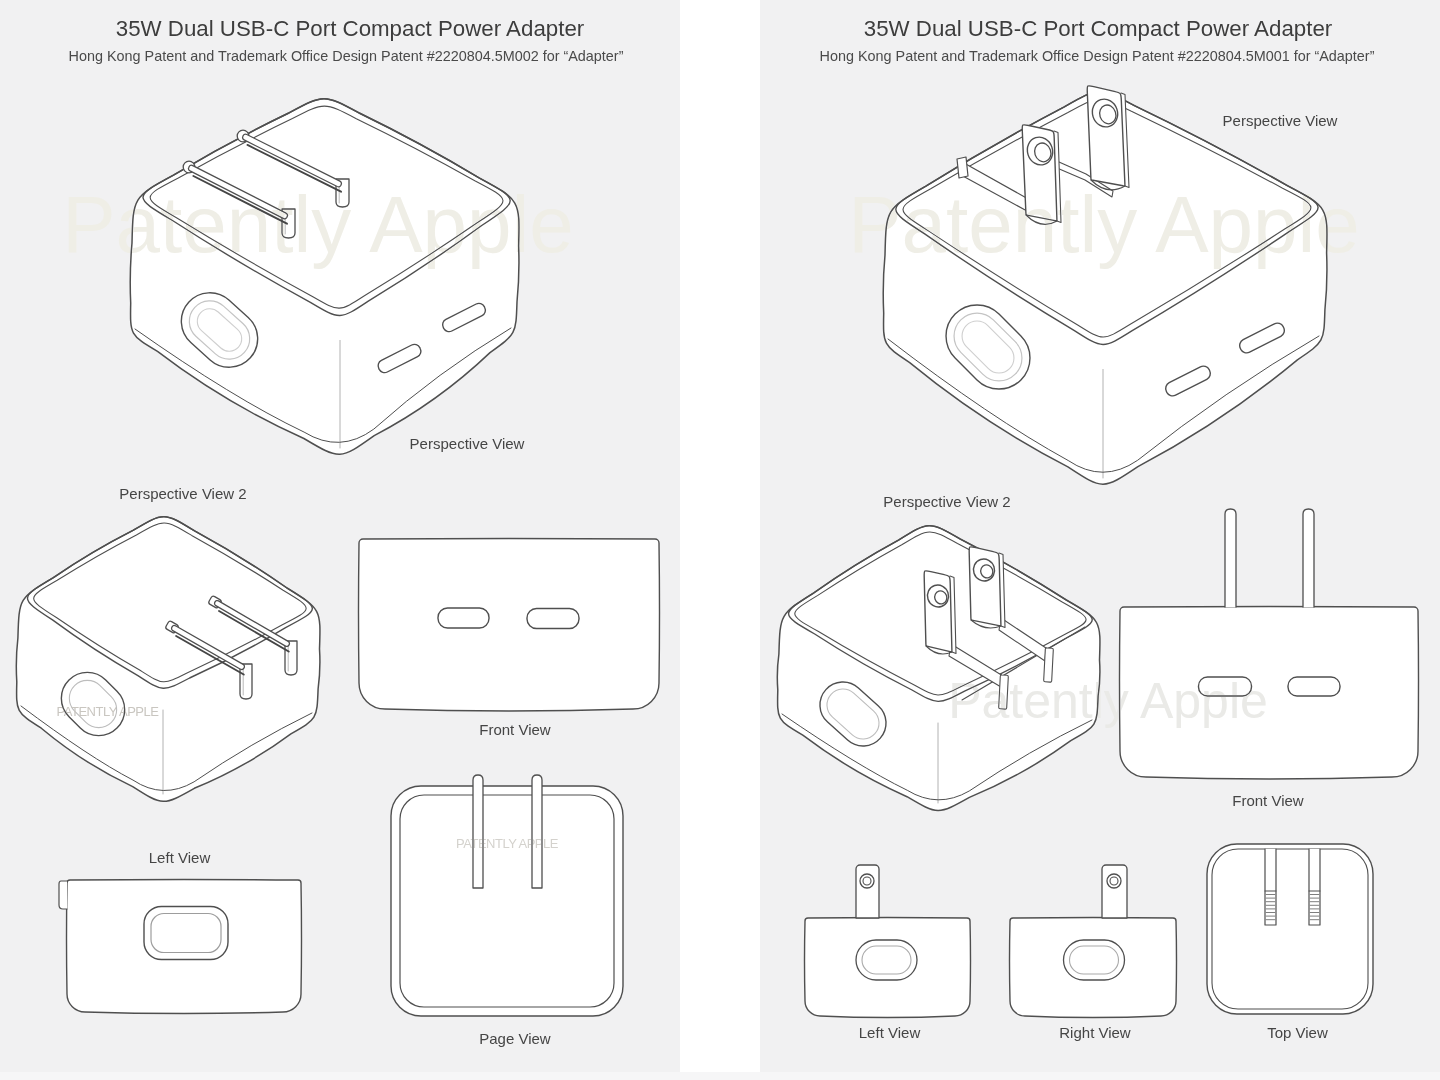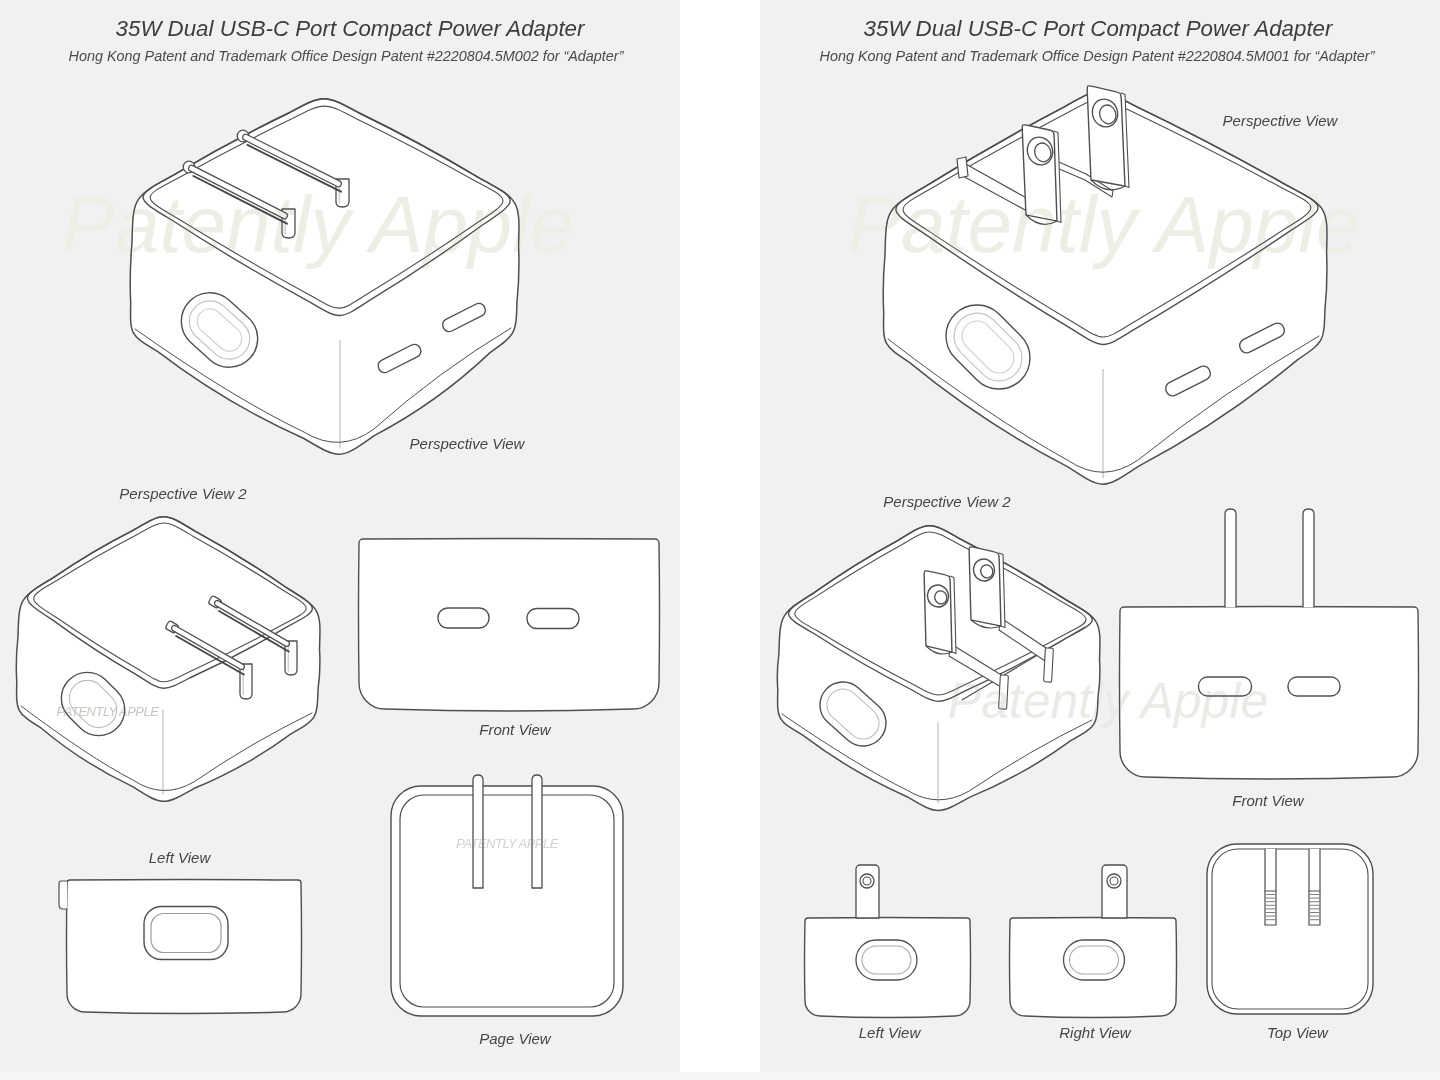--- a/index.html
+++ b/index.html
@@ -1,14 +1,14 @@
 <!DOCTYPE html>
 <html><head><meta charset="utf-8"><style>
 html,body{margin:0;padding:0;}
-#page{position:relative;width:1440px;height:1080px;background:#f1f1f2;overflow:hidden;font-style:italic;}
+#page{position:relative;width:1440px;height:1080px;background:#f1f1f2;overflow:hidden;}
 #gap{position:absolute;left:680px;top:0;width:80px;height:1080px;background:#ffffff;}
 #bot{position:absolute;left:0;top:1072px;width:1440px;height:8px;background:#f6f6f7;}
 svg{position:absolute;left:0;top:0;}
 </style></head>
 <body>
 <div id="page">
     <div id="gap"></div>
     <div id="bot"></div>
 <svg width="1440" height="1080" viewBox="0 0 1440 1080">
 <text x="350" y="36" font-family="Liberation Sans, sans-serif" font-size="22.3" fill="#3d3d3d" text-anchor="middle" letter-spacing="0" font-weight="400">35W Dual USB-C Port Compact Power Adapter</text>

